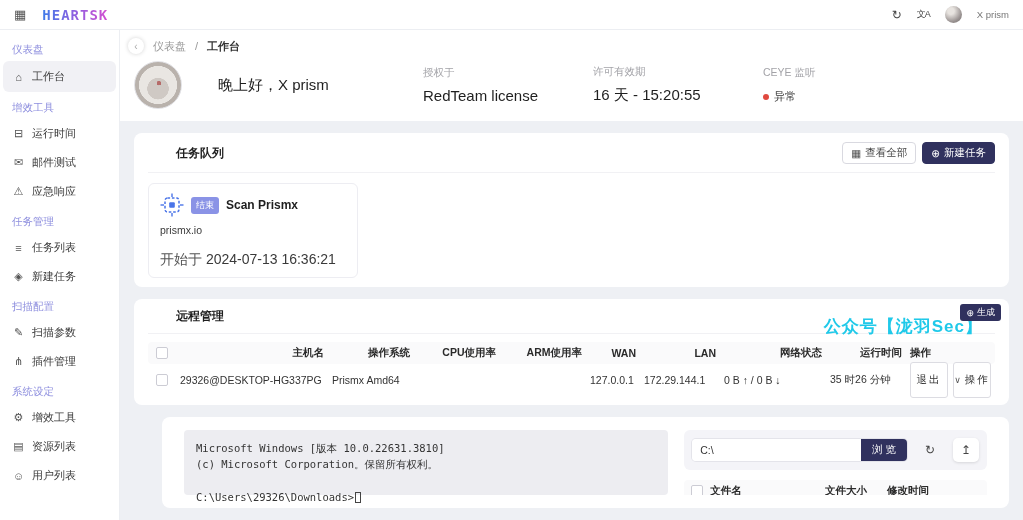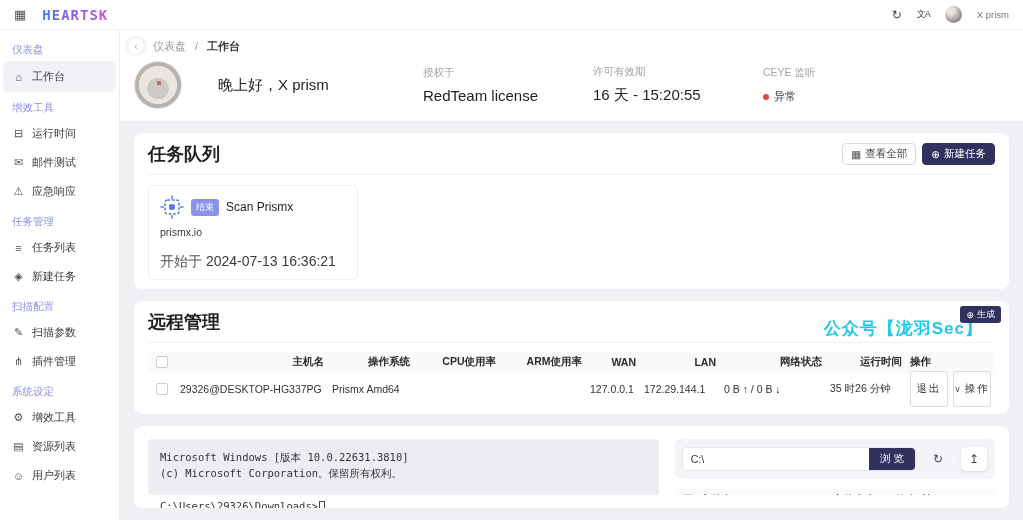--- a/index.html
+++ b/index.html
@@ -53,33 +53,33 @@
   .g-label { font-size:10.5px; color:#a3a3a8; margin-bottom:7px; }
   .g-value { font-size:15px; color:#1f1f1f; }
   .g-status { display:flex; align-items:center; gap:5px; font-size:11px; color:#333; margin-top:9px; }
   .dot { width:6px; height:6px; border-radius:50%; background:#e0493f; }
 
   .body { flex:1; background:#eef0f4; padding:12px 14px; display:flex; flex-direction:column;
     gap:12px; overflow:hidden; }
   .card { background:#fff; border-radius:8px; padding:9px 14px; flex:none; }
   .card-head { display:flex; justify-content:space-between; align-items:center;
     padding-bottom:8px; border-bottom:1px solid #f1f1f4; }
-  .card-title { font-size:18px; font-weight:bold; color:#1f1f1f; }
+  .card-title { font-size:12px; font-weight:bold; color:#1f1f1f;margin-left:28px; }
 
   .btn { display:inline-flex; align-items:center; gap:4px; font-size:10.5px; border-radius:4px;
     padding:3px 8px; cursor:pointer; border:1px solid #d9d9e0; background:#fff; color:#444; }
   .btn.primary { background:#30315e; color:#fff; border-color:#30315e; }
   .head-btns { display:flex; gap:6px; }
 
   
   .task-tile { border:1px solid #ededf2; border-radius:6px; width:210px; padding:9px 11px 8px; margin-top:10px; }
   .task-row { display:flex; align-items:center; gap:7px; }
   .chip-icon { width:24px; height:24px; flex:none; }
   .badge { background:#8a93e6; color:#fff; font-size:9px; padding:2px 5px; border-radius:3px;text-align:center; }
-  .task-name { font-size:12px; color:#1f1f1f; font-weight:normal; }
+  .task-name { font-size:12px; color:#1f1f1f; font-weight:bold; }
   .task-target { font-size:10.5px; color:#3a3a3a; margin-top:7px; }
   .task-start { font-size:14px; color:#3a3a3a; margin-top:15px; }
   .task-start .lbl { color:#555; }
 
   
   .remote-card { position:relative; }
   .gen-btn { position:absolute; top:5px; right:8px; background:#30315e; color:#fff;
     font-size:9px; padding:2px 6px; border-radius:3px; display:inline-flex; gap:3px;
     align-items:center; cursor:pointer; z-index:3; }
   .watermark { position:absolute; top:16px; right:26px; color:#1fc9e9; font-size:17px;
@@ -97,21 +97,21 @@
   .progress { width:66px; height:6px; border-radius:3px; background:#f9edfb; overflow:hidden; }
   .progress .fill { height:100%; border-radius:3px; }
   .fill-cpu { background:#5a8df0; }
   .fill-arm { background:linear-gradient(90deg,#4a8df0 55%,#b8452f 92%); }
   .row-btn { border:1px solid #dcdce2; border-radius:3px; height:36px; width:64px;
     display:flex; align-items:center; justify-content:center; gap:4px; background:#fff;
     font-size:10.5px; color:#333; cursor:pointer; letter-spacing:2px; }
   .row-btn .chev { font-size:9px; letter-spacing:0; color:#555; }
 
   
-  .bottom-card { flex:1; display:flex; gap:16px; overflow:hidden; padding:13px 14px; }
+  .bottom-card { flex:1; display:flex; gap:16px; overflow:hidden; padding:13px 22px;margin-left:28px; }
   .terminal { flex:1.52; background:#ededf1; border-radius:4px; padding:10px 12px;
     font-family:"DejaVu Sans Mono", monospace; font-size:10.5px; color:#333;
     line-height:1.55; cursor:text; }
   .cursor { display:inline-block; width:6px; height:11px; border:1px solid #444;
     vertical-align:-2px; margin-left:1px; }
 
   .filepanel { flex:1; min-width:0; display:flex; flex-direction:column; gap:10px; }
   .file-toolbar { background:#f4f4f8; border-radius:6px; padding:8px; display:flex;
     align-items:center; gap:10px; }
   .path-group { display:flex; flex:1; border-radius:4px; overflow:hidden; box-shadow:0 0 0 1px #e4e4ea; }

